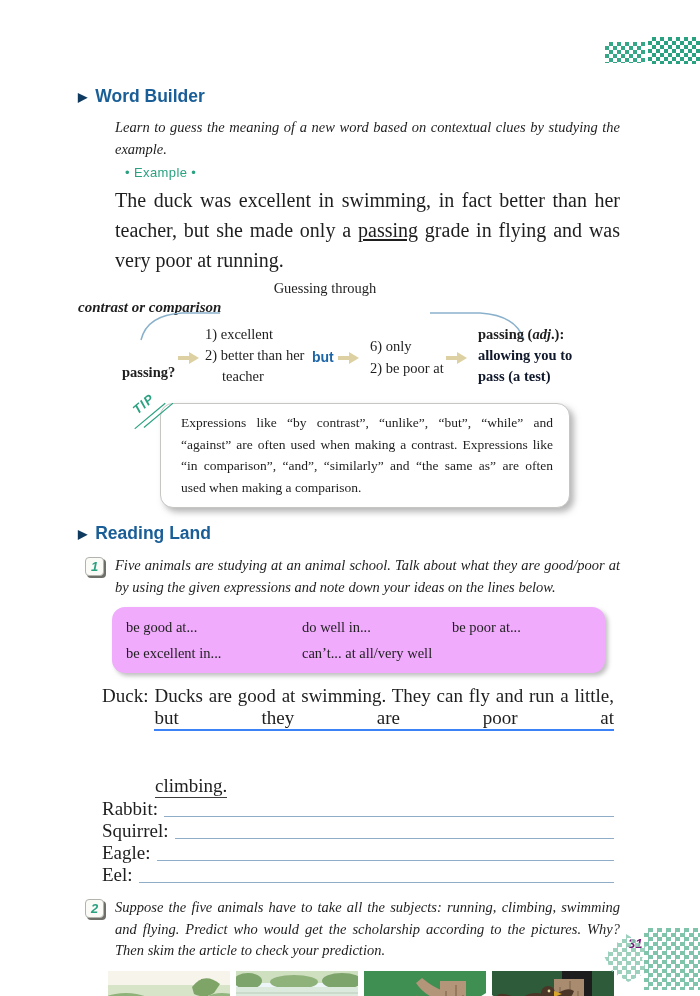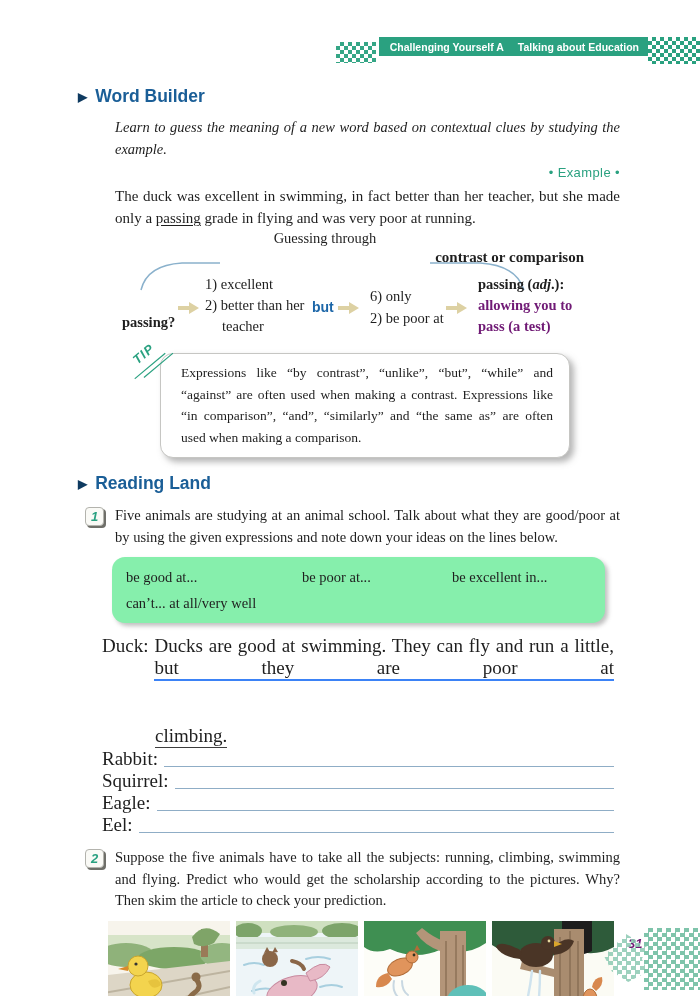--- a/index.html
+++ b/index.html
@@ -23,65 +23,65 @@
   .content { position:absolute; left:78px; top:86px; width:542px; }
 
   .sec-head { display:flex; align-items:center; gap:8px; font-family:"Liberation Sans", sans-serif;
               font-weight:bold; font-size:17.5px; color:#1a5e97; }
   .sec-arrow { color:#0e3a60; font-size:12px; line-height:1; }
 
   .intro { margin:9px 0 0 37px; width:505px; font-style:italic; font-size:14.5px;
            line-height:1.55; text-align:justify; }
 
   .example-label { margin:4px 0 0 47px; color:#2aa180; font-family:"Liberation Sans", sans-serif;
-                   font-size:13px; letter-spacing:.4px;text-align:right; }
-
-  .sentence { margin:5px 0 0 37px; width:505px; font-size:15px; line-height:1.5; text-align:justify;font-family:Liberation Serif, serif; }
+                   font-size:13px; letter-spacing:.4px; }
+
+  .sentence { margin:5px 0 0 37px; width:505px; font-size:20px; line-height:1.5; text-align:justify;font-family:Liberation Serif, serif; }
   .u-word { text-decoration:underline; text-underline-offset:2px; }
 
   
-  .diagram { position:relative; height:110px; font-size:14.5px; }
+  .diagram { position:relative; margin-top:5px; height:110px; font-size:14.5px; }
   .dg-cap1 { position:absolute; top:0; left:0; width:494px; text-align:center; }
-  .dg-cap2 { position:absolute; top:19px; left:12px; width:494px; text-align:right;
-             font-weight:bold; font-size:15px; }
+  .dg-cap2 { position:absolute; top:19px; left:0; width:494px; text-align:left;
+             font-weight:bold; font-size:15px;font-style:italic; }
   .dg-bracket { position:absolute; top:24px; left:60px; }
   .dg-item { position:absolute; line-height:21px; }
   .dg-word { left:44px; top:82px; font-weight:bold; }
   .dg-arrow { position:absolute; top:72px; }
   .dg-arrow1 { left:100px; } .dg-arrow2 { left:260px; } .dg-arrow3 { left:368px; }
   .dg-group1 { left:127px; top:44px; }
   .dg-group1 .indent { padding-left:17px; }
   .dg-but { left:234px; top:67px; font-family:"Liberation Sans", sans-serif; font-weight:bold;
             font-size:14px; color:#1c66a8; }
   .dg-group2 { left:292px; top:55px; line-height:22px; }
   .dg-result { left:400px; top:44px; font-weight:bold; }
-  .dg-result .def { color:#701a75;font-family:Liberation Serif, serif; }
+  .dg-result .def { color:#0f172a;font-family:Liberation Serif, serif; }
 
   
   .tipbox { position:relative; margin:13px 0 0 82px; width:410px; background:#fff;
             border:1px solid #c6c6c3; border-radius:13px; padding:8px 16px 9px 20px;
             font-size:13.5px; line-height:1.6; text-align:justify;
             box-shadow:4px 4px 6px rgba(110,110,110,.5); }
   .tip-tag { position:absolute; left:-37px; top:-11px; transform:rotate(-40deg);
              display:flex; flex-direction:column; align-items:center; color:#2aa180;
              font-family:"Liberation Sans", sans-serif; font-weight:bold; font-style:italic;
              font-size:13px; letter-spacing:1px; }
 
   
   .rl-head { margin-top:15px; }
   .exercise { margin-top:11px; display:flex; }
   .exercise .ex-badge { width:19px; height:19px; flex:0 0 19px; margin-left:7px; margin-top:2px;
              background:#fafaf6; border:1px solid #b3b3ad; border-radius:4px;
              box-shadow:2px 2px 0 #6f6f69; color:#2aa180; font-family:"Liberation Sans", sans-serif;
              font-weight:bold; font-style:italic; font-size:13px;
              display:flex; align-items:center; justify-content:center; }
-  .ex-text { margin-left:11px; width:505px; font-size:14.5px;
+  .ex-text { margin-left:11px; width:505px; font-style:italic; font-size:14.5px;
              line-height:1.5; text-align:justify; }
 
-  .exprbox { margin:8px 0 0 34px; width:493px; background:#86efac; border-radius:13px;
+  .exprbox { margin:8px 0 0 34px; width:493px; background:#f0abfc; border-radius:13px;
              padding:8px 0 8px 14px; box-shadow:3px 3px 4px rgba(115,115,115,.45);
              display:grid; grid-template-columns:176px 150px 1fr; row-gap:2px;
              font-size:14.5px; line-height:24px; }
 
   .answers { margin:12px 0 0 24px; width:512px; font-size:19px; }
   .duck-line1 { display:flex; line-height:22px; }
   .duck-answer { flex:1; margin-left:6px; border-bottom:2px solid #3b82f6;
                  text-align:justify; text-align-last:justify; }
   .duck-line2 { line-height:22px; margin-left:53px; }
   .duck-line2 span { display:inline-block; border-bottom:1px solid #3c3c3c;margin-top:44px; }
@@ -102,24 +102,20 @@
       background-size:9px 9px;
       clip-path:polygon(50% 0, 100% 28%, 86% 52%, 100% 78%, 55% 100%, 18% 78%, 0 46%, 26% 22%); }
 </style>
 </head>
 <body>
 
 <div class="page">
 
   <div class="banner">
     <div class="checker checker-left"></div>
-    <div class="band">
-      <span>Challenging Yourself A</span>
-      <span>Talking about Education</span>
-    </div>
     <div class="checker checker-right"></div>
   </div>
 
   <div class="content">
 
     <div class="sec-head">
       <span class="sec-arrow">▶</span>
       <span>Word Builder</span>
     </div>
 
@@ -179,20 +175,21 @@
       <span>Reading Land</span>
     </div>
 
     <div class="exercise">
       <div class="ex-badge">1</div>
       <div class="ex-text">Five animals are studying at an animal school. Talk about what they are good/poor at by using the given expressions and note down your ideas on the lines below.</div>
     </div>
 
     <div class="exprbox">
       <span>be good at...</span>
+      <span>do well in...</span>
       <span>be poor at...</span>
       <span>be excellent in...</span>
       <span>can’t... at all/very well</span>
     </div>
 
     <div class="answers">
       <div class="duck-line1">
         <span>Duck:</span>
         <span class="duck-answer">Ducks are good at swimming. They can fly and run a little, but they are poor at</span>
       </div>

